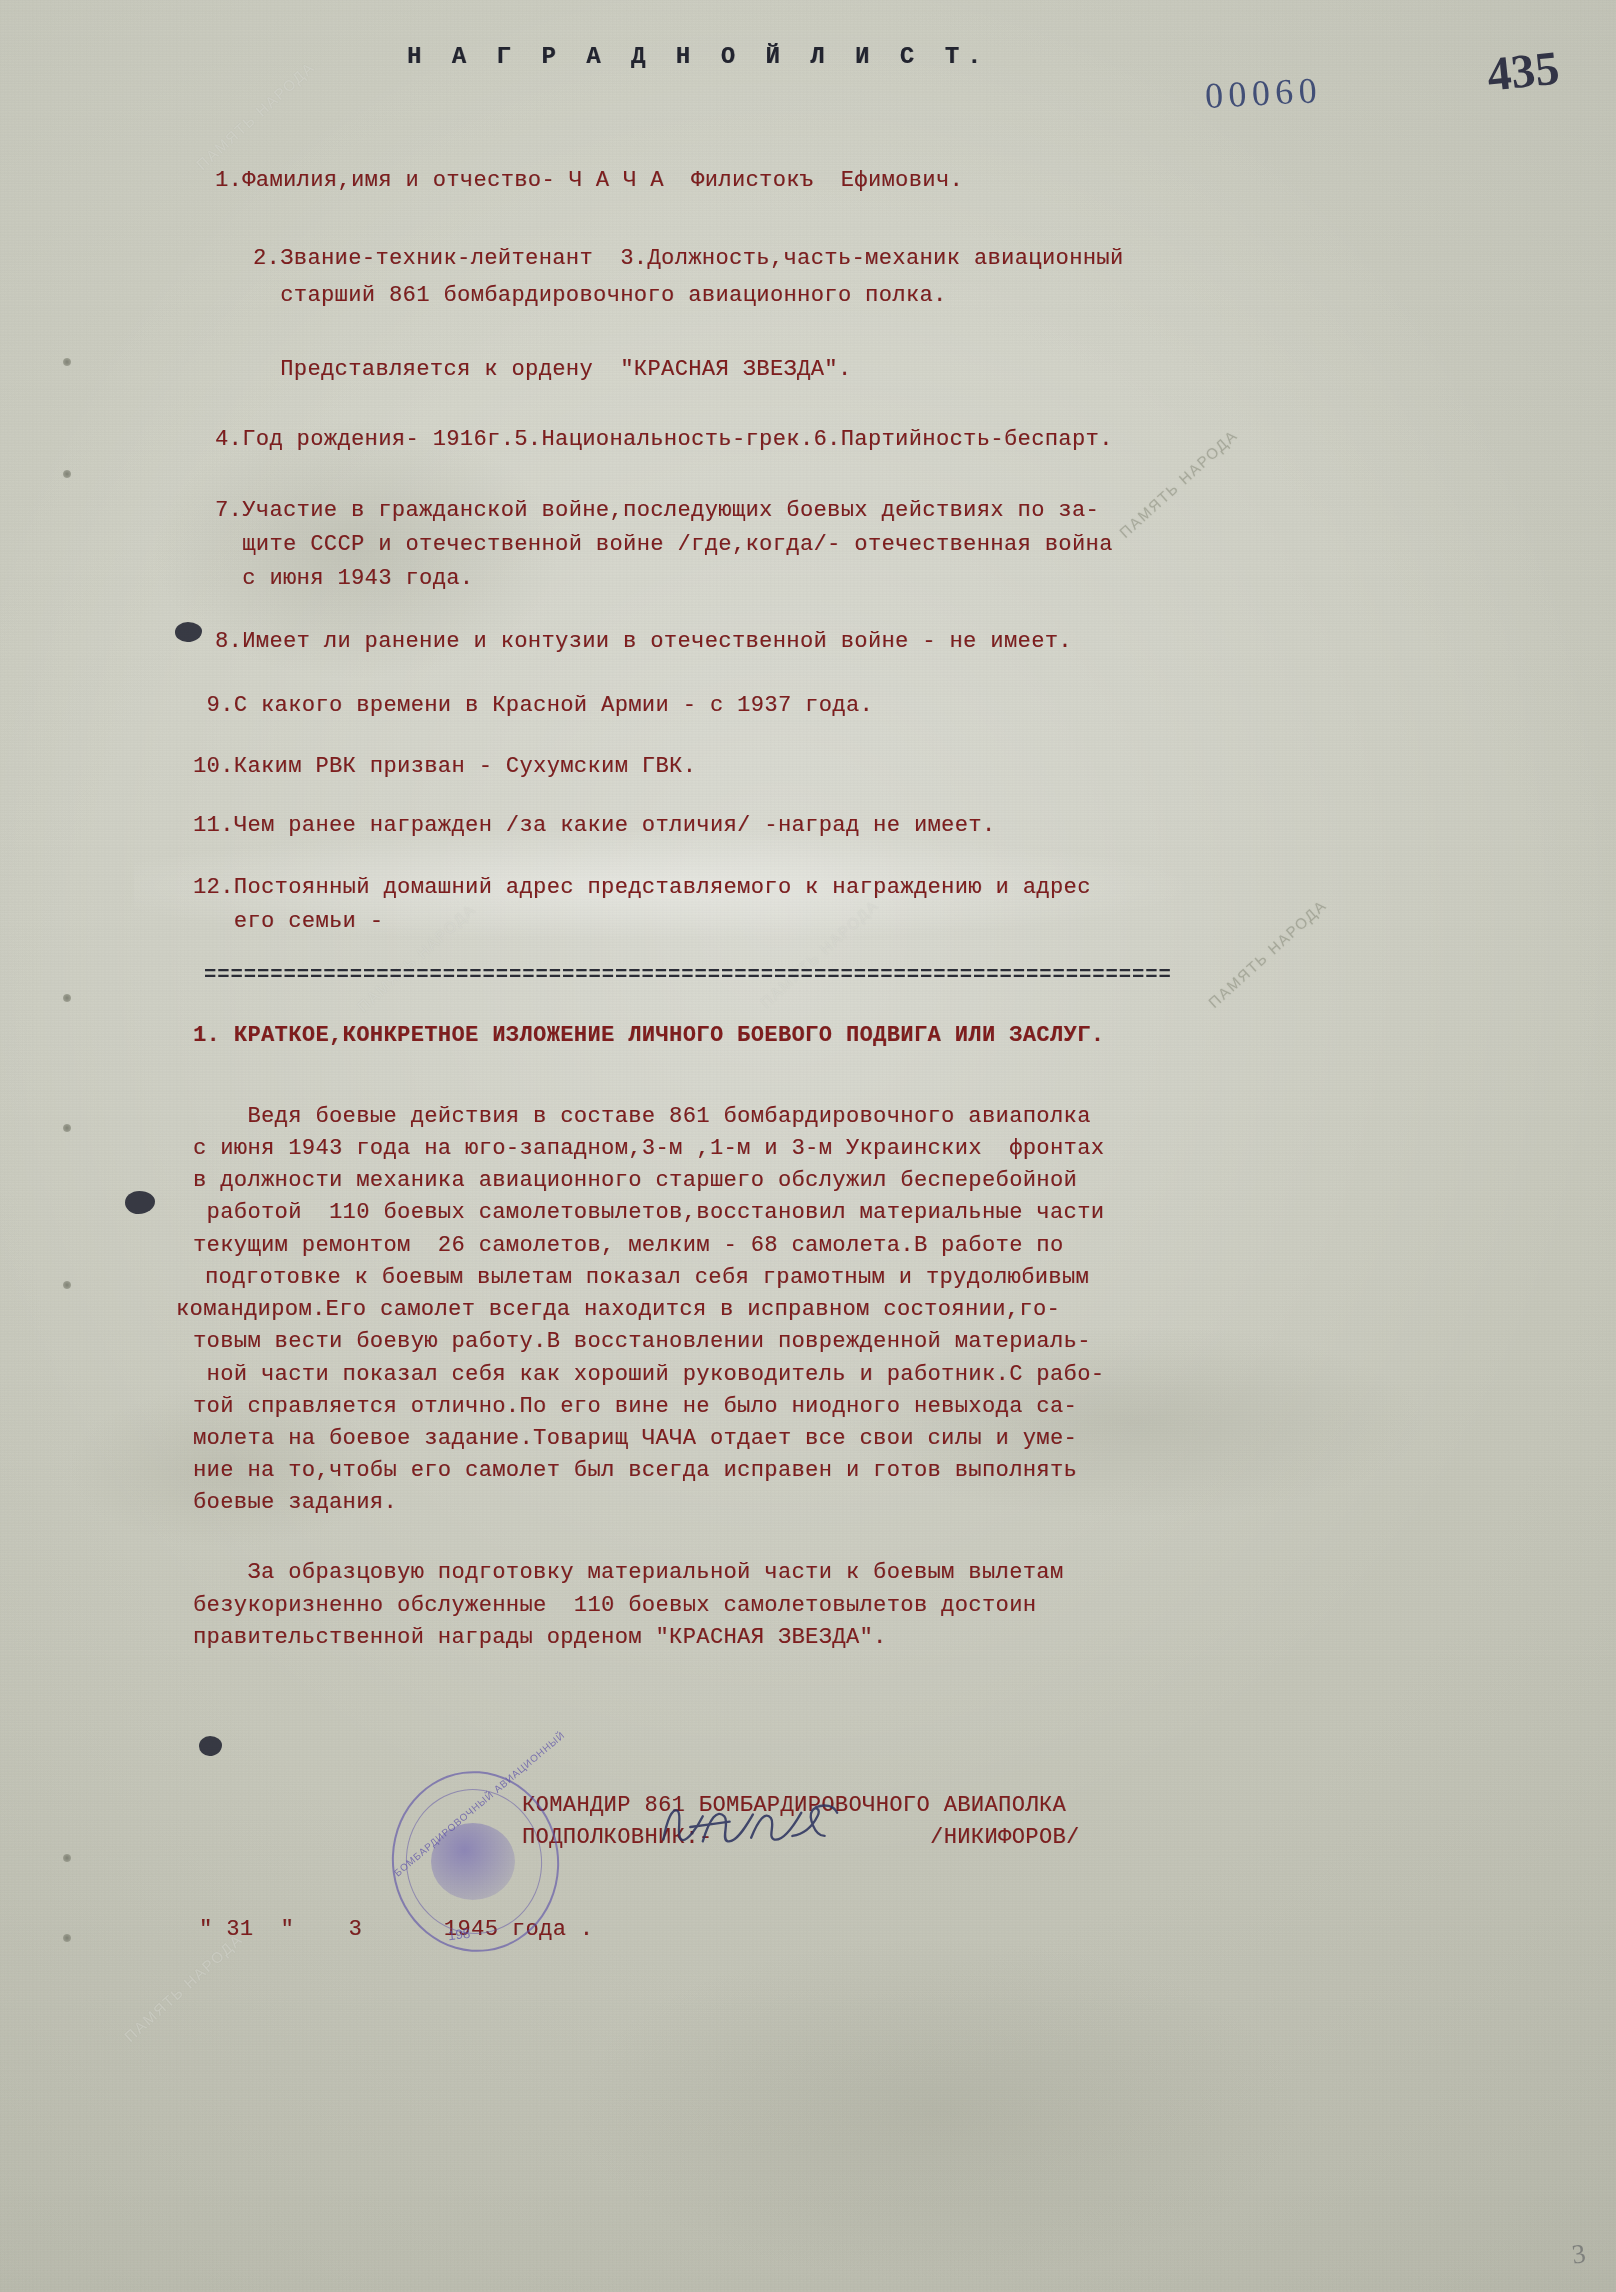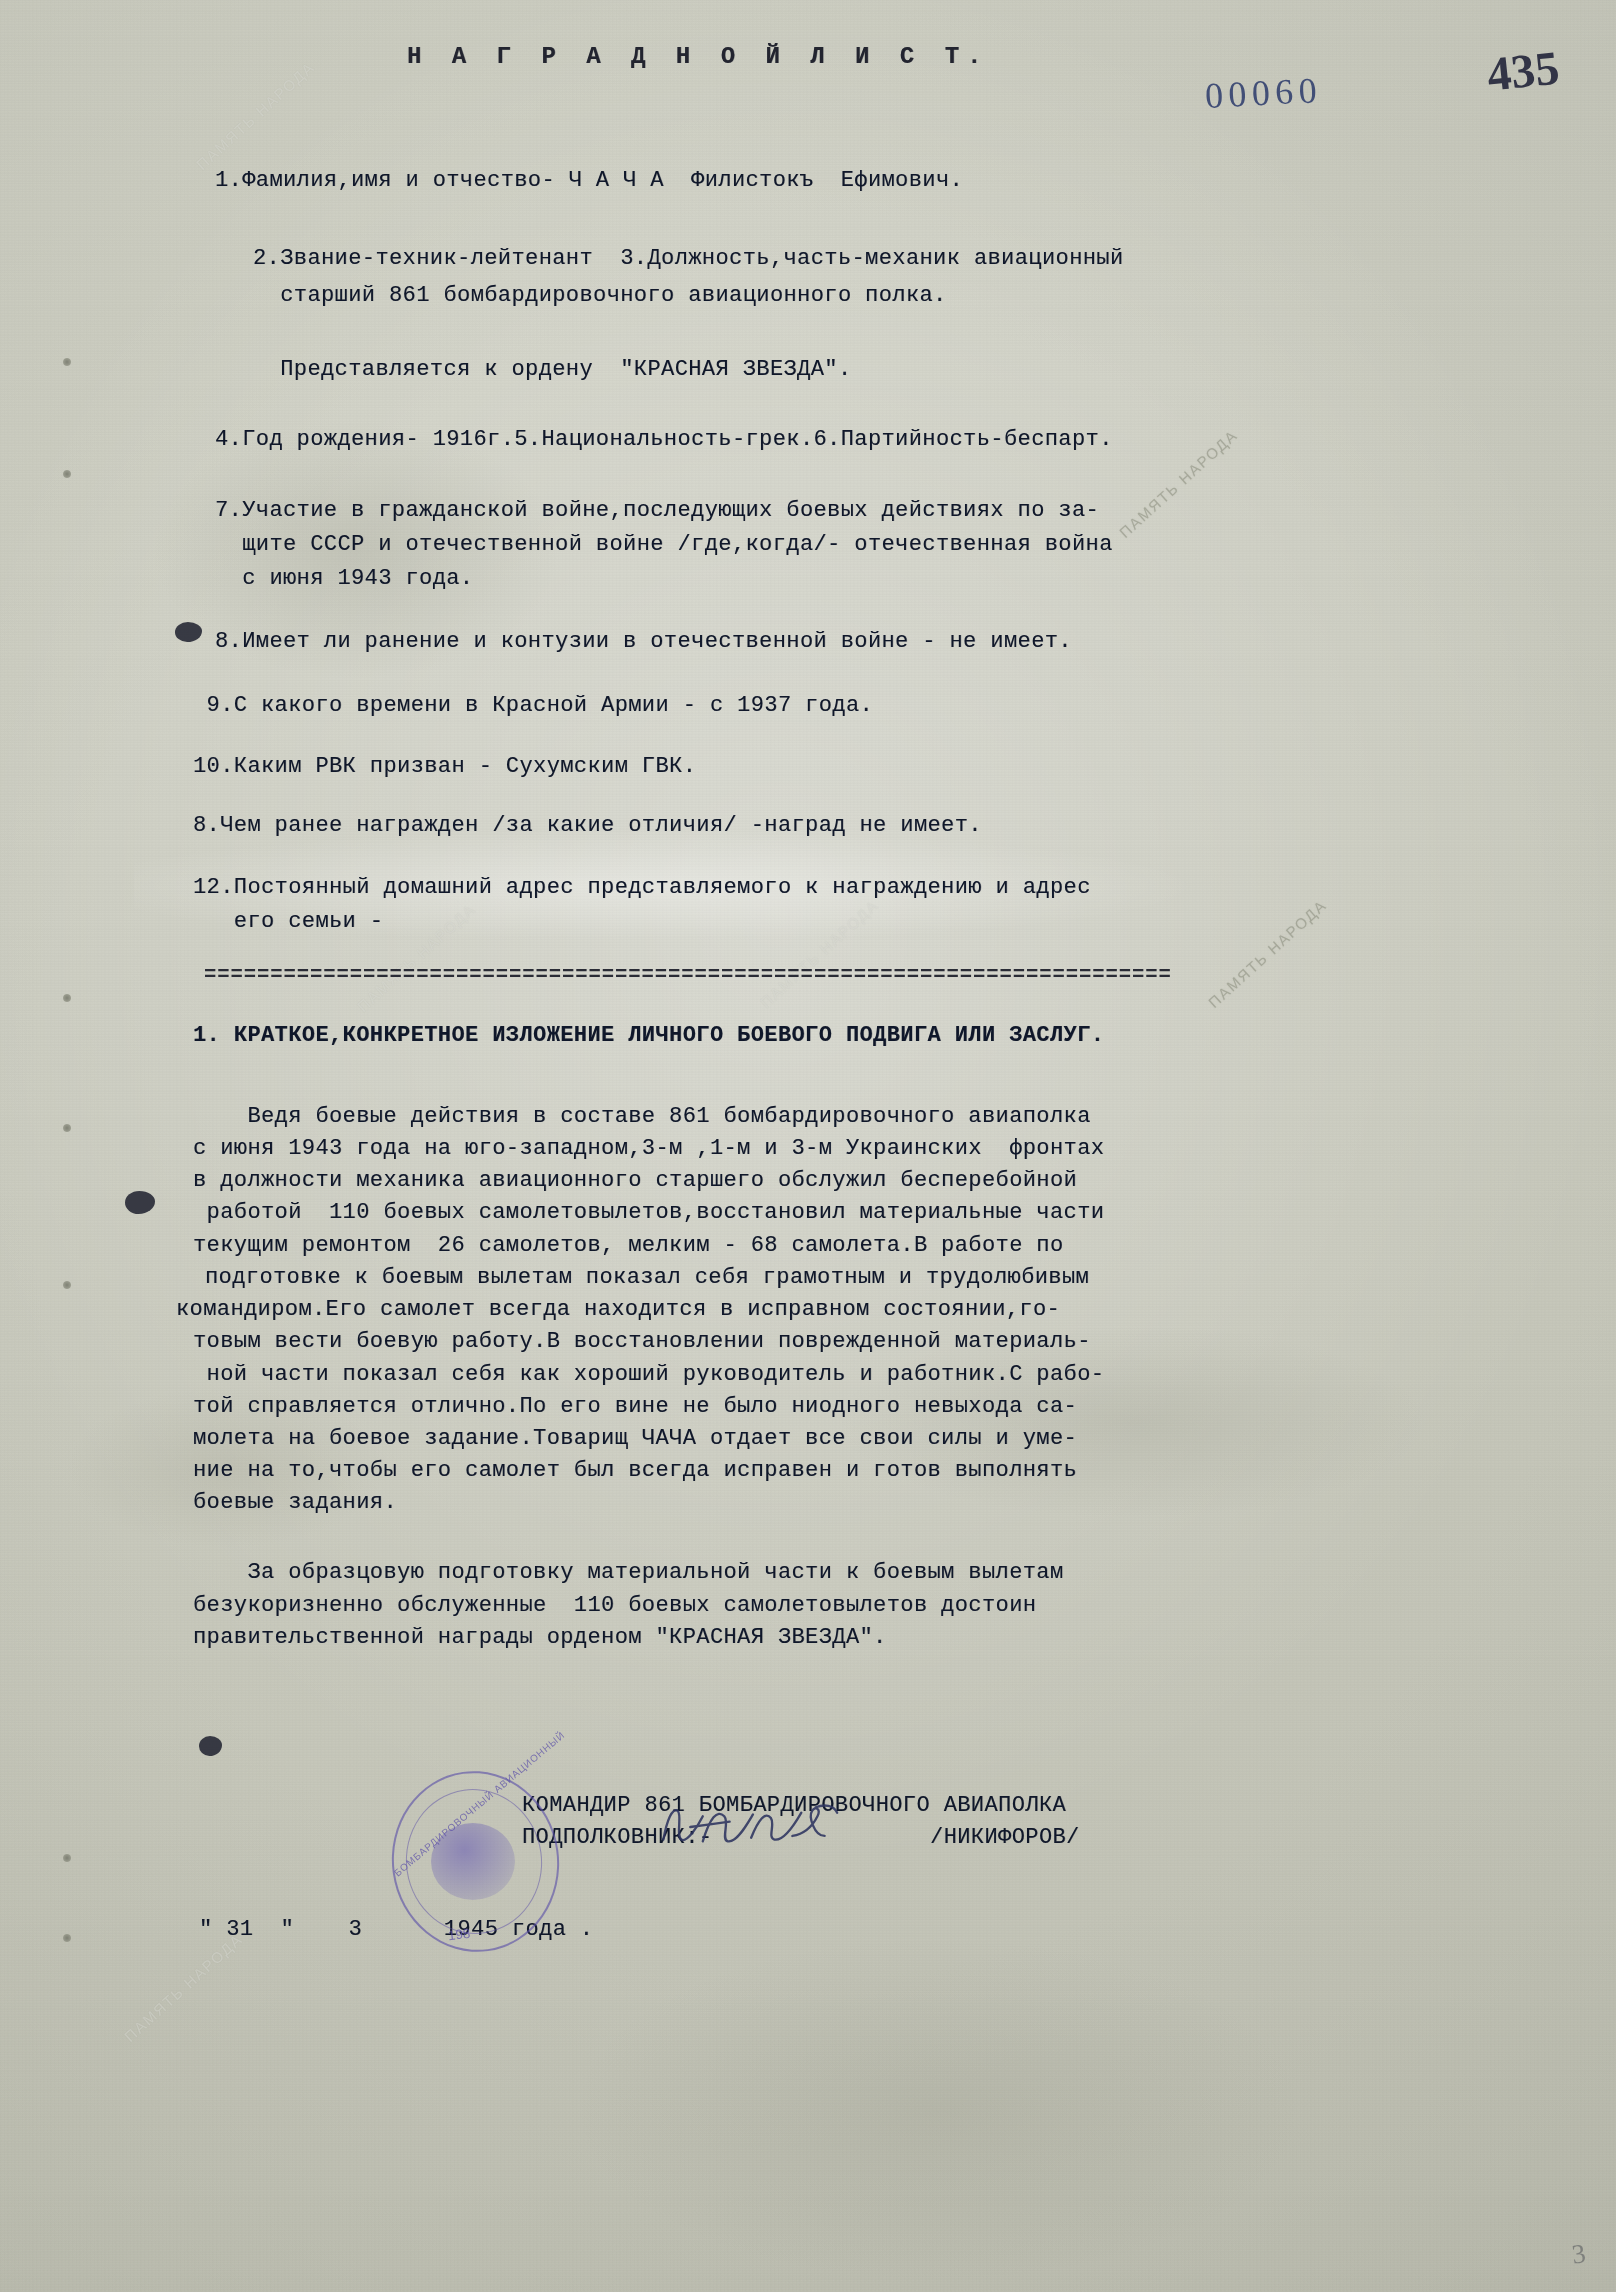--- a/index.html
+++ b/index.html
@@ -67,21 +67,21 @@
     font-weight: bold;
     color: #22242f;
     text-shadow: 0.5px 0.4px 0 rgba(40,42,55,0.45);
   }
 
   .line {
     position: absolute;
     font-size: 22px;
     line-height: 30px;
     white-space: pre;
-    color: #0f172a;
+    color: #7f1d1d;
     letter-spacing: 0.4px;
     text-shadow: 0.4px 0.3px 0 rgba(45,47,60,0.40);
   }
   .b { font-weight: bold; }
 
   .archnum {
     position: absolute;
     left: 1205px;
     top: 72px;
     font-size: 36px;
@@ -251,21 +251,21 @@
     <div class="line" style="left:253px; top:244px;">2.Звание-техник-лейтенант  3.Должность,часть-механик авиационный</div>
     <div class="line" style="left:253px; top:281px;">  старший 861 бомбардировочного авиационного полка.</div>
     <div class="line" style="left:253px; top:355px;">  Представляется к ордену  "КРАСНАЯ ЗВЕЗДА".</div>
     <div class="line" style="left:215px; top:425px;">4.Год рождения- 1916г.5.Национальность-грек.6.Партийность-беспарт.</div>
     <div class="line" style="left:215px; top:496px;">7.Участие в гражданской войне,последующих боевых действиях по за-</div>
     <div class="line" style="left:215px; top:530px;">  щите СССР и отечественной войне /где,когда/- отечественная война</div>
     <div class="line" style="left:215px; top:564px;">  с июня 1943 года.</div>
     <div class="line" style="left:215px; top:627px;">8.Имеет ли ранение и контузии в отечественной войне - не имеет.</div>
     <div class="line" style="left:193px; top:691px;"> 9.С какого времени в Красной Армии - с 1937 года.</div>
     <div class="line" style="left:193px; top:752px;">10.Каким РВК призван - Сухумским ГВК.</div>
-    <div class="line" style="left:193px; top:811px;">8.Чем ранее награжден /за какие отличия/ -наград не имеет.</div>
+    <div class="line" style="left:193px; top:811px;">11.Чем ранее награжден /за какие отличия/ -наград не имеет.</div>
     <div class="line" style="left:193px; top:873px;">12.Постоянный домашний адрес представляемого к награждению и адрес</div>
     <div class="line" style="left:193px; top:907px;">   его семьи -</div>
 
     <div class="divider">=========================================================================</div>
 
     <div class="line b" style="left:193px; top:1021px;">1. КРАТКОЕ,КОНКРЕТНОЕ ИЗЛОЖЕНИЕ ЛИЧНОГО БОЕВОГО ПОДВИГА ИЛИ ЗАСЛУГ.</div>
 
     <div class="line" style="left:193px; top:1102px;">    Ведя боевые действия в составе 861 бомбардировочного авиаполка</div>
     <div class="line" style="left:193px; top:1134px;">с июня 1943 года на юго-западном,3-м ,1-м и 3-м Украинских  фронтах</div>
     <div class="line" style="left:193px; top:1166px;">в должности механика авиационного старшего обслужил бесперебойной</div>

